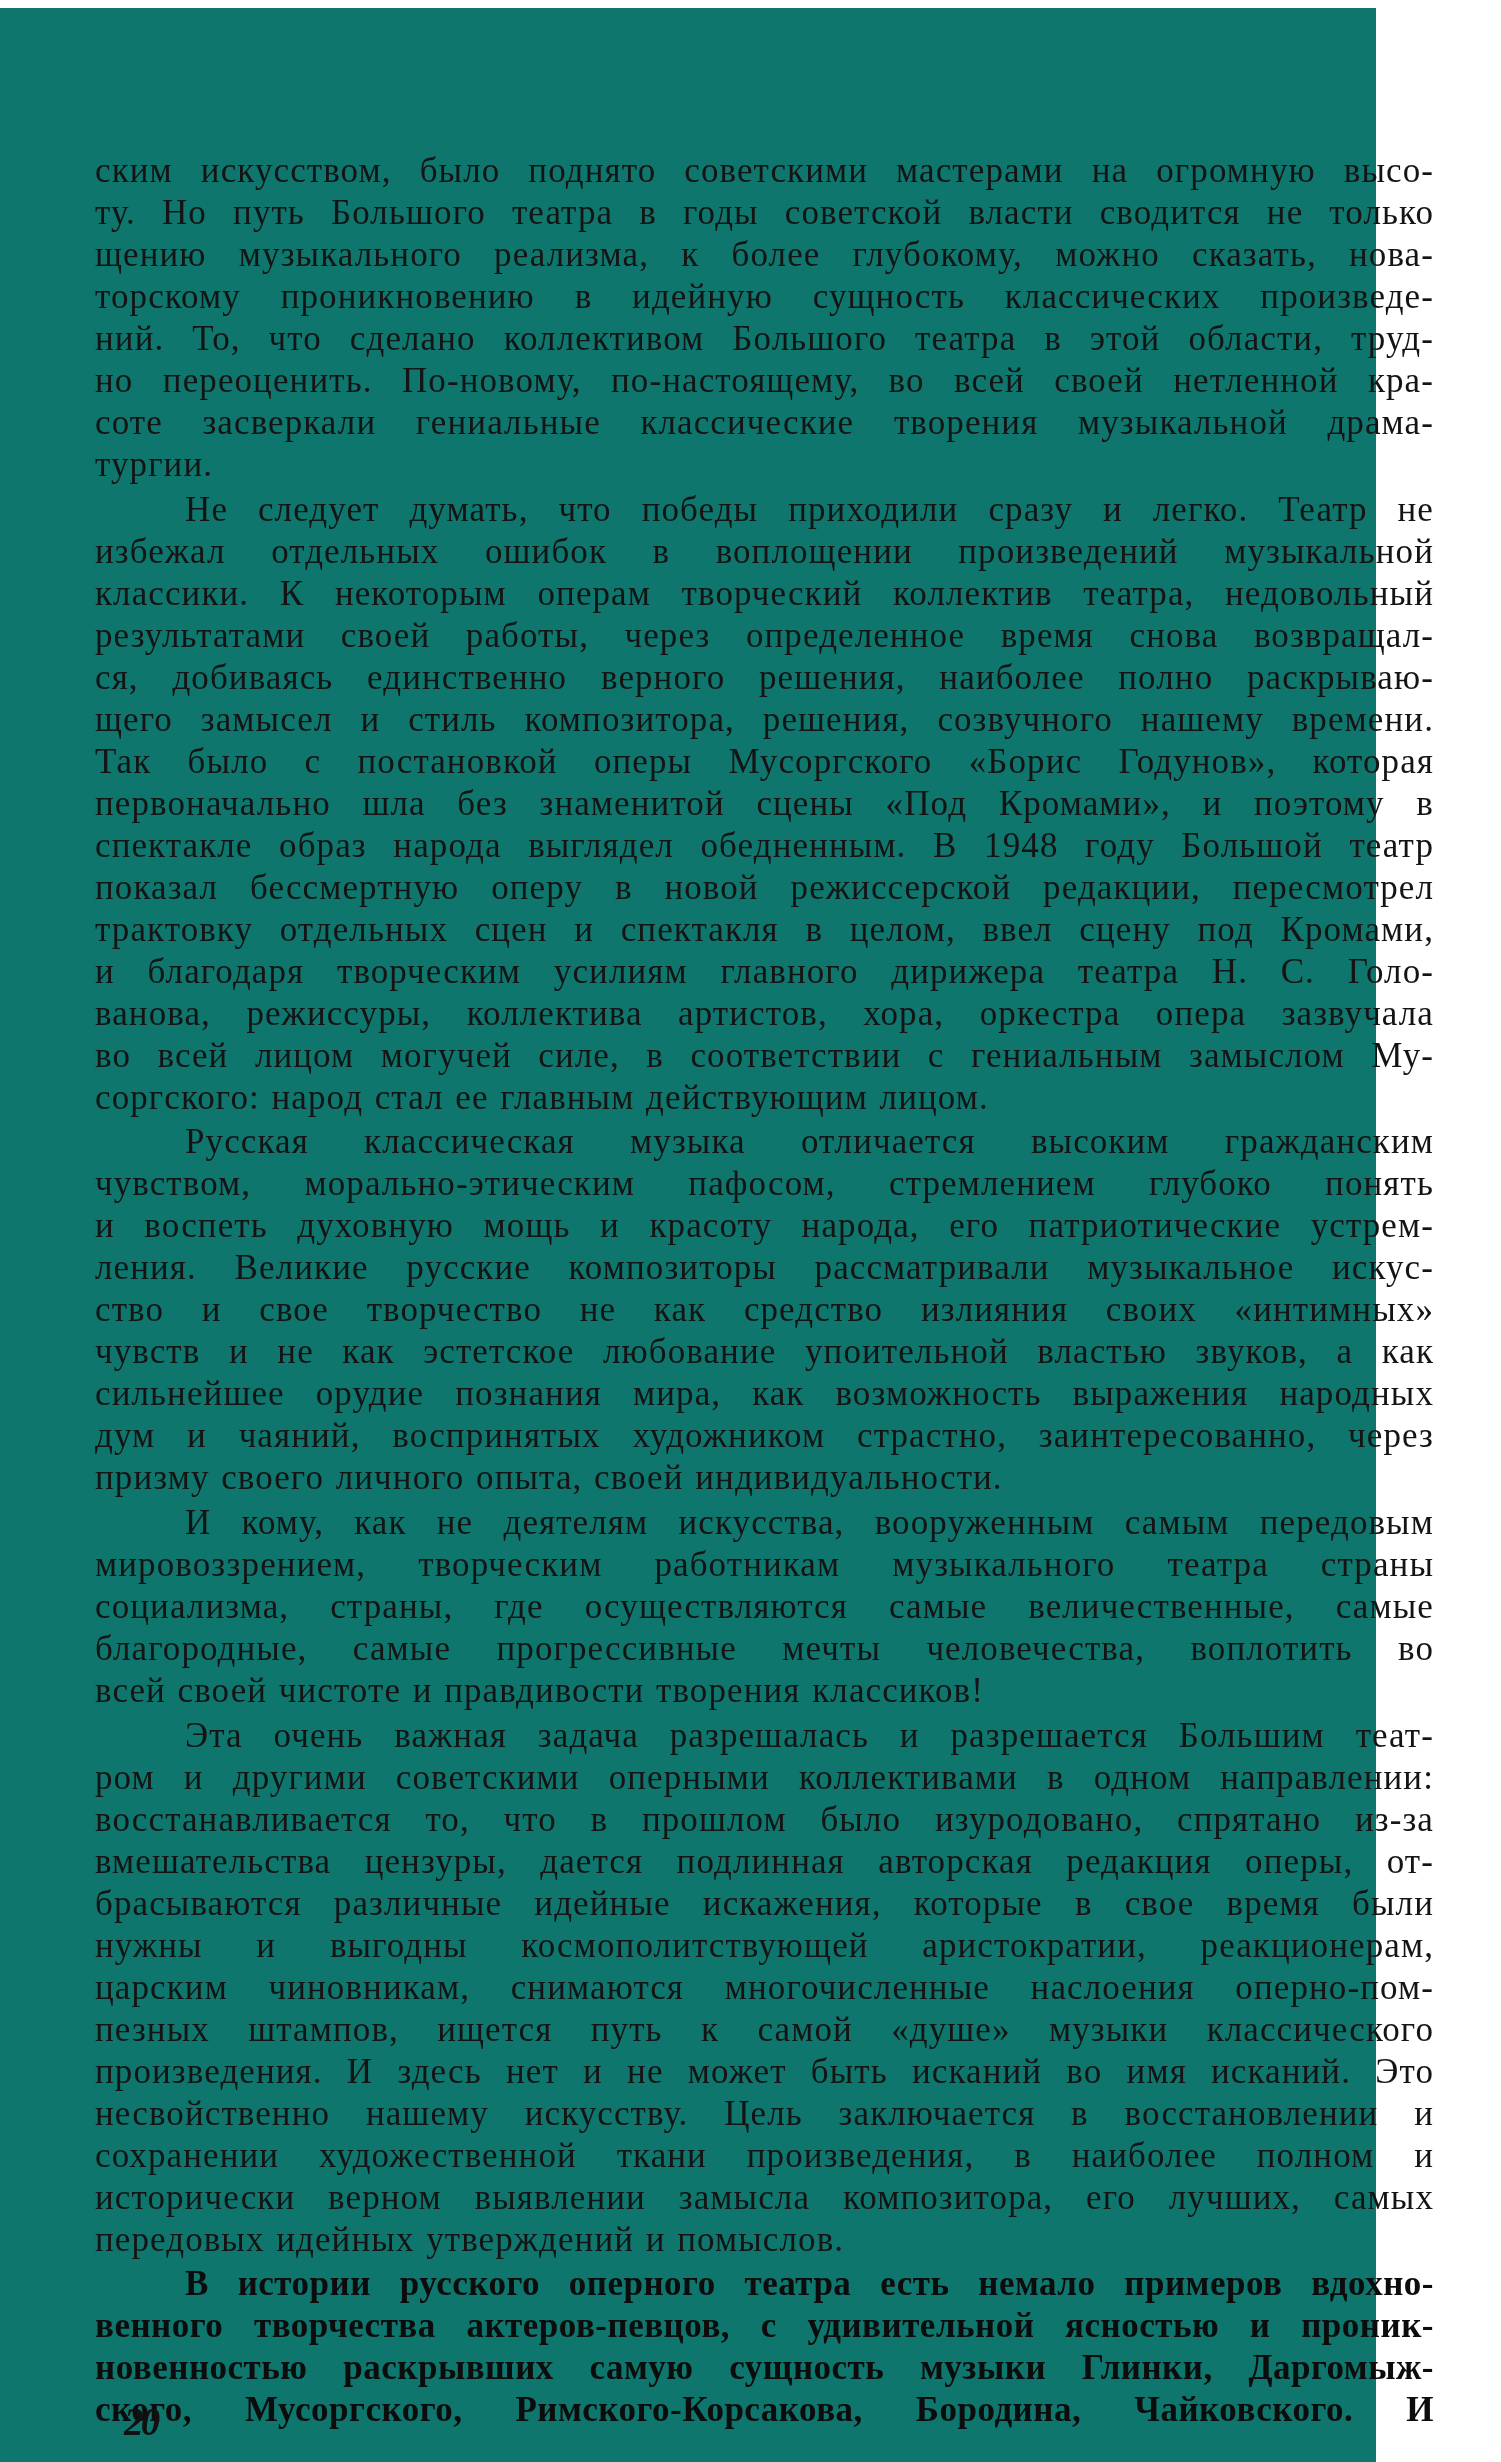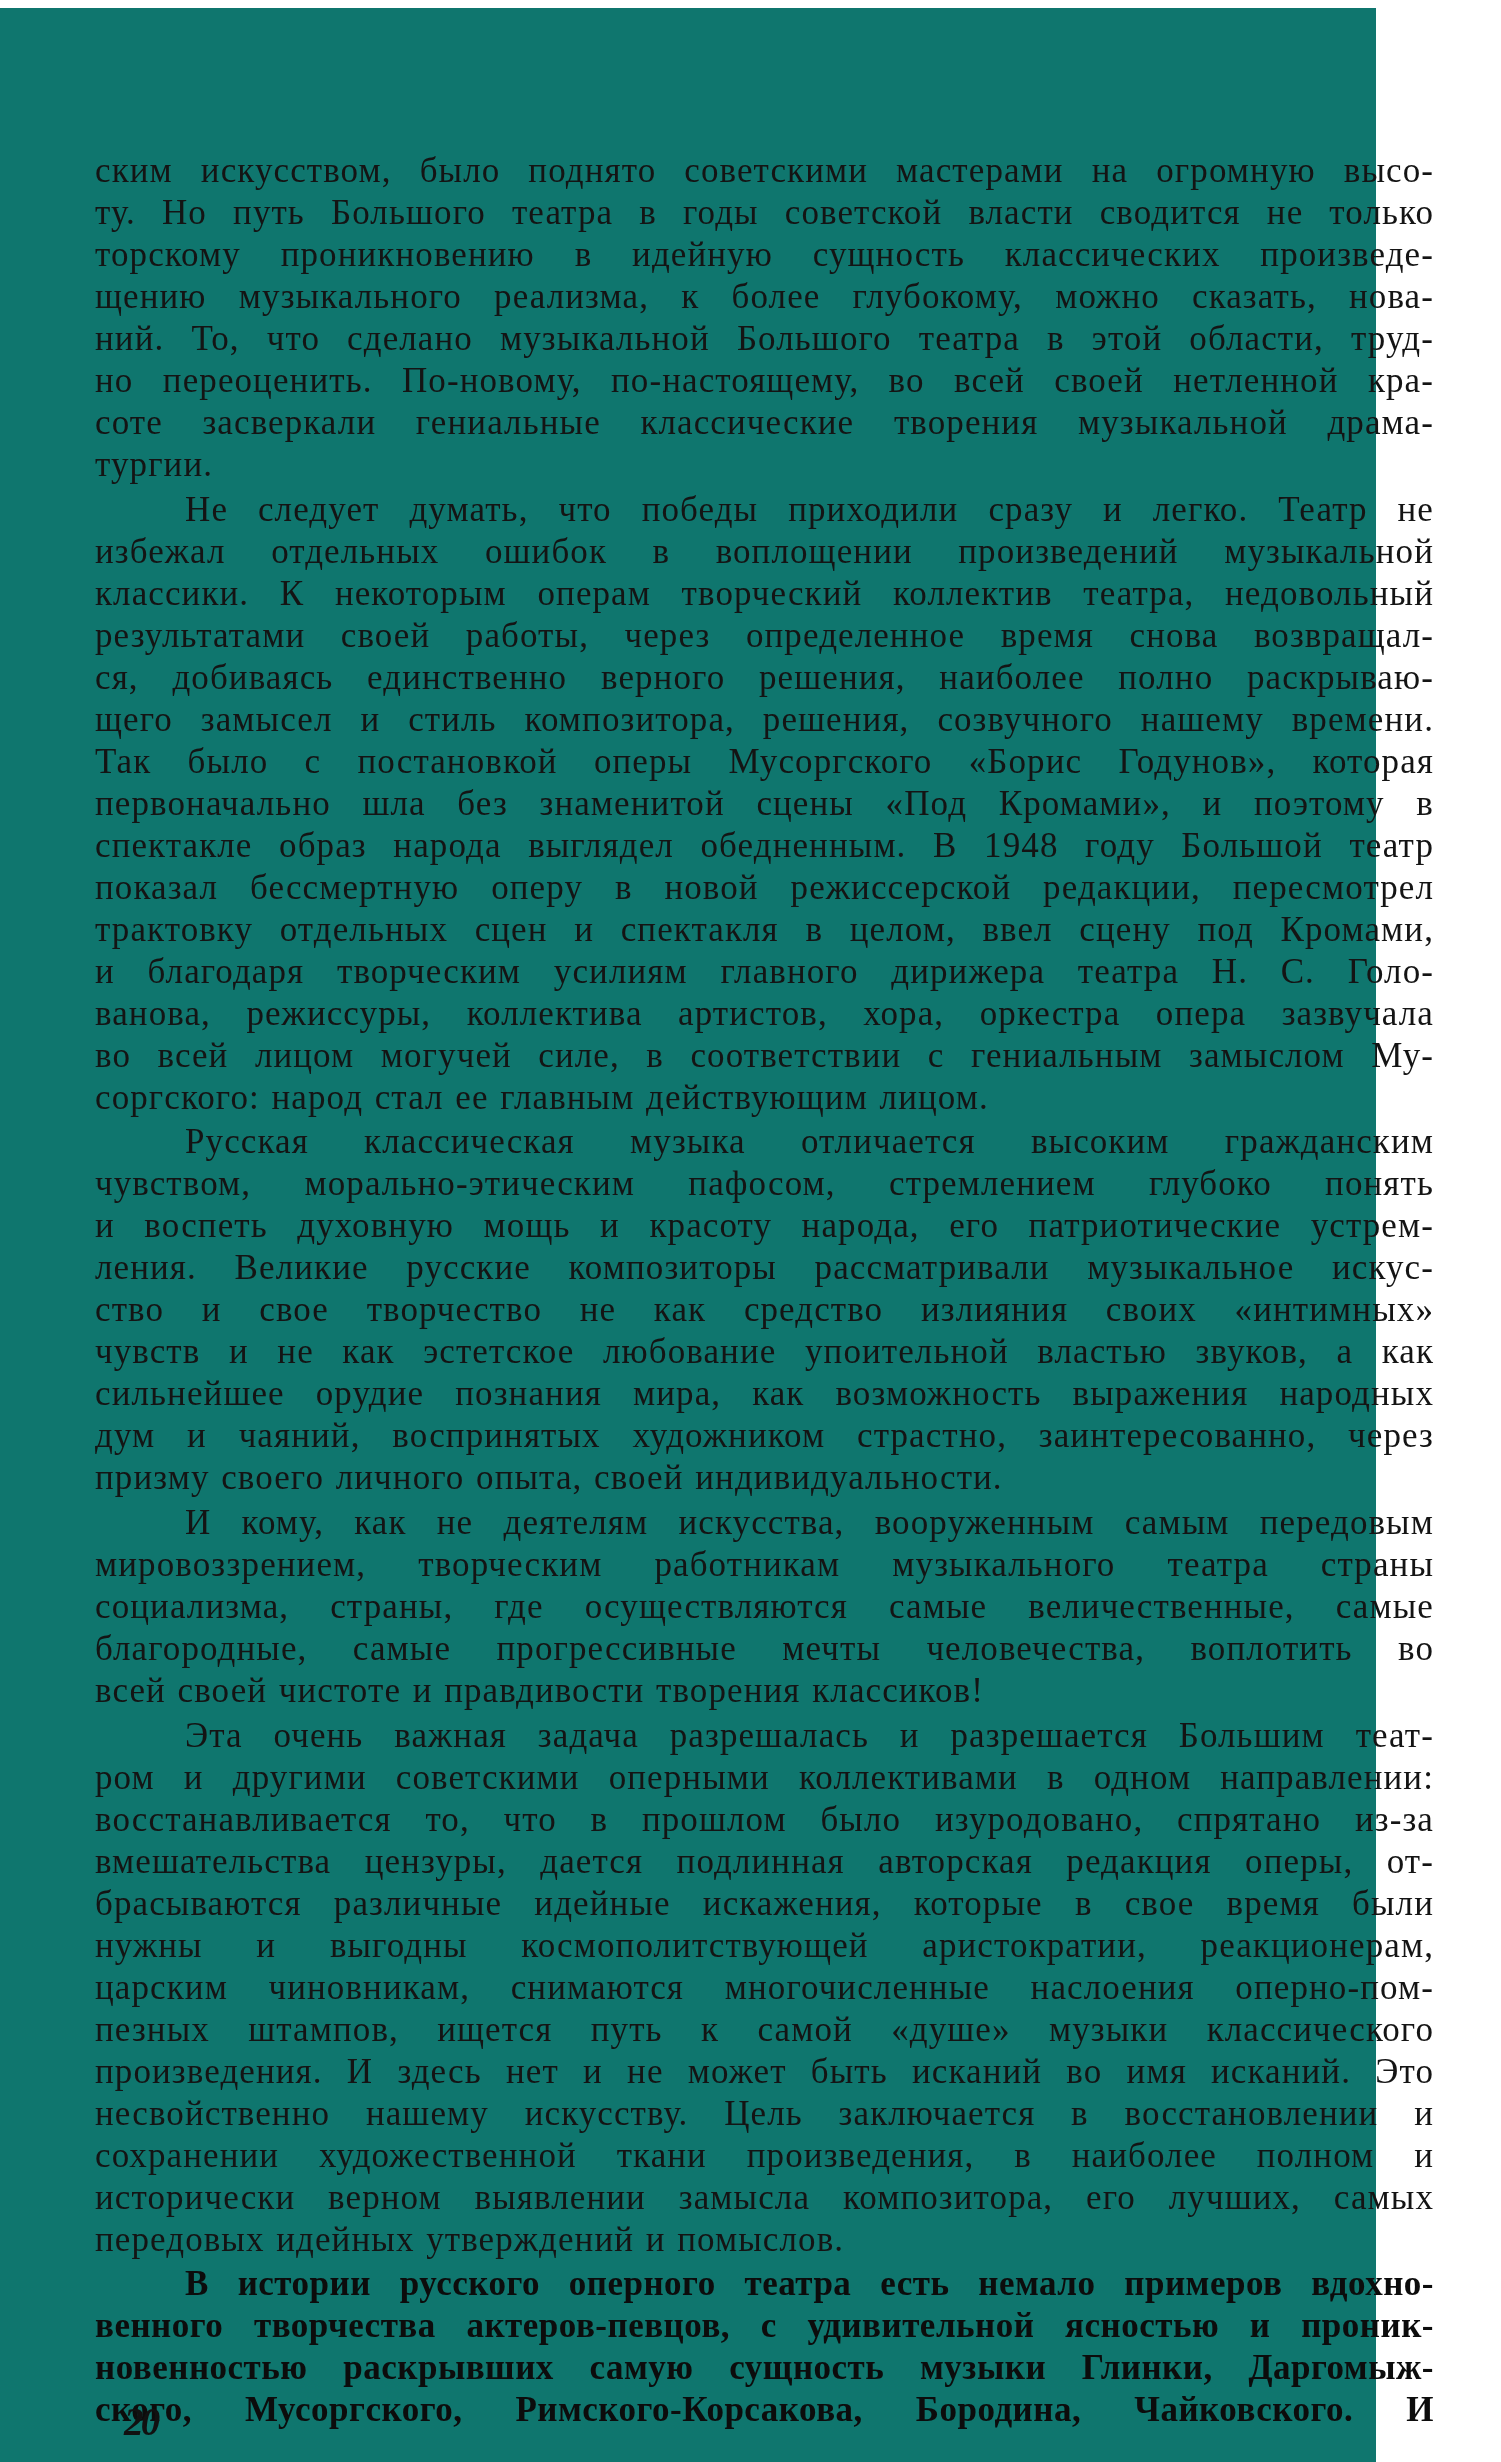--- a/index.html
+++ b/index.html
@@ -70,23 +70,23 @@
     }
   </style>
 </head>
 <body>
 
 <div class="page">
   <div class="text-block">
       <div class="para">
         <div class="line">ским искусством, было поднято советскими мастерами на огромную высо-</div>
         <div class="line">ту. Но путь Большого театра в годы советской власти сводится не только</div>
+        <div class="line">щению музыкального реализма, к более глубокому, можно сказать, нова-</div>
         <div class="line">торскому проникновению в идейную сущность классических произведе-</div>
-        <div class="line">щению музыкального реализма, к более глубокому, можно сказать, нова-</div>
-        <div class="line">ний. То, что сделано музыкальной Большого театра в этой области, труд-</div>
+        <div class="line">ний. То, что сделано коллективом Большого театра в этой области, труд-</div>
         <div class="line">но переоценить. По-новому, по-настоящему, во всей своей нетленной кра-</div>
         <div class="line">соте засверкали гениальные классические творения музыкальной драма-</div>
         <div class="line last">тургии.</div>
       </div>
       <div class="para">
         <div class="line indent">Не следует думать, что победы приходили сразу и легко. Театр не</div>
         <div class="line">избежал отдельных ошибок в воплощении произведений музыкальной</div>
         <div class="line">классики. К некоторым операм творческий коллектив театра, недовольный</div>
         <div class="line">результатами своей работы, через определенное время снова возвращал-</div>
         <div class="line">ся, добиваясь единственно верного решения, наиболее полно раскрываю-</div>

